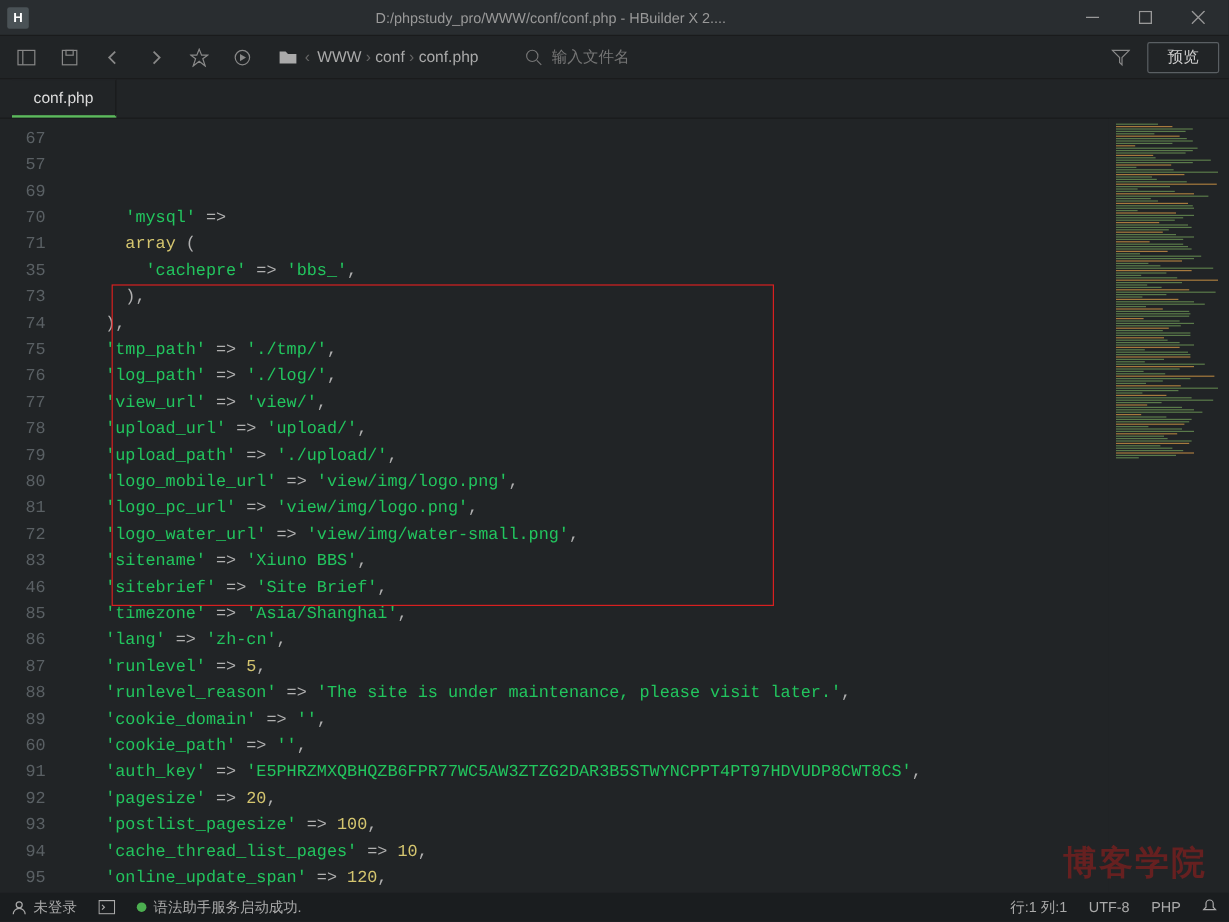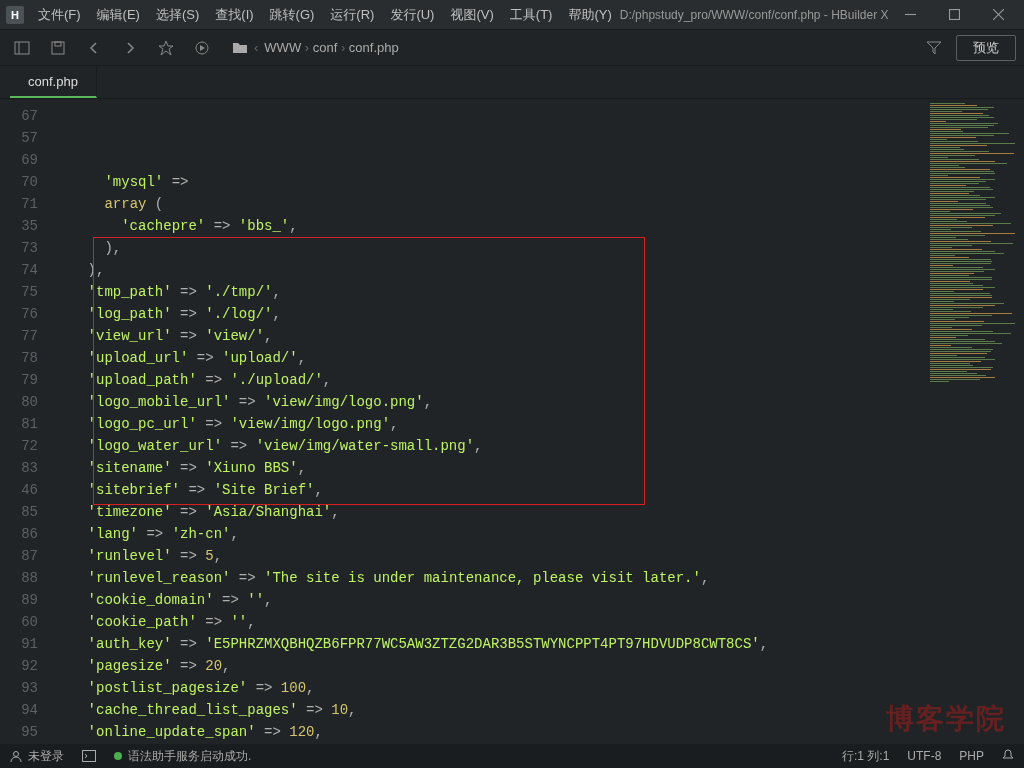--- a/index.html
+++ b/index.html
@@ -112,21 +112,21 @@
   background: #212426;
   position: relative;
   overflow: hidden;
 }
 .minimap .mmline {
   position: absolute;
   height: 1px;
   background: #4a8a4a;
 }
 
-.tok-str { color: #bef264; margin-top: 44px; }
+.tok-str { color: #22c55e; margin-top: 44px; }
 .tok-key { color: #d4c56f; }
 .tok-op  { color: #b0b0b0; }
 .tok-num { color: #d4c56f; }
 .tok-punc{ color: #b0b0b0; }
 
 .red-box {
   position: absolute;
   border: 1px solid #d82020;
   pointer-events: none;
   left: 47px; top: 138px;
@@ -157,32 +157,20 @@
   opacity: 0.65;
   letter-spacing: 2px;
   pointer-events: none;
 }
 </style>
 </head>
 <body>
 
 <div class="titlebar">
   <div class="logo">H</div>
-  <div class="menus" id="menus">
-      <span>文件(F)</span>
-      <span>编辑(E)</span>
-      <span>选择(S)</span>
-      <span>查找(I)</span>
-      <span>跳转(G)</span>
-      <span>运行(R)</span>
-      <span>发行(U)</span>
-      <span>视图(V)</span>
-      <span>工具(T)</span>
-      <span>帮助(Y)</span>
-    </div>
   <div class="title-center">D:/phpstudy_pro/WWW/conf/conf.php - HBuilder X 2....</div>
   <div class="winbtns">
     <div>
         <svg viewBox="0 0 10 10">
           <line x1="0" y1="5" x2="10" y2="5" stroke="currentColor"></line>
         </svg>
       </div>
     <div>
         <svg viewBox="0 0 10 10">
           <rect x="0.5" y="0.5" width="9" height="9" fill="none" stroke="currentColor"></rect>
@@ -230,20 +218,27 @@
         <circle cx="8" cy="8" r="6" fill="none" stroke="currentColor"></circle>
         <polygon points="6,5 11,8 6,11" fill="currentColor"></polygon>
       </svg>
     </div>
   <div class="breadcrumb">
     <svg width="16" height="16" viewBox="0 0 16 16">
         <path d="M1 3 h5 l2 2 h7 v8 h-14 z" fill="#aaa"></path>
       </svg>
     <span class="sep">‹</span>
     <span id="bc"><span>WWW</span><span class="sep"> › </span><span>conf</span><span class="sep"> › </span><span>conf.php</span></span>
+  </div>
+  <div class="searchbox">
+    <svg width="15" height="15" viewBox="0 0 16 16">
+        <circle cx="7" cy="7" r="5" fill="none" stroke="currentColor"></circle>
+        <line x1="11" y1="11" x2="15" y2="15" stroke="currentColor"></line>
+      </svg>
+    <input placeholder="输入文件名" style="">
   </div>
   <div style="flex:1"></div>
   <div class="ic">
       <svg viewBox="0 0 16 16">
         <polygon points="1,2 15,2 9,8 9,14 7,12 7,8" fill="none" stroke="currentColor"></polygon>
       </svg>
     </div>
   <div class="preview-btn">预览</div>
 </div>
 

